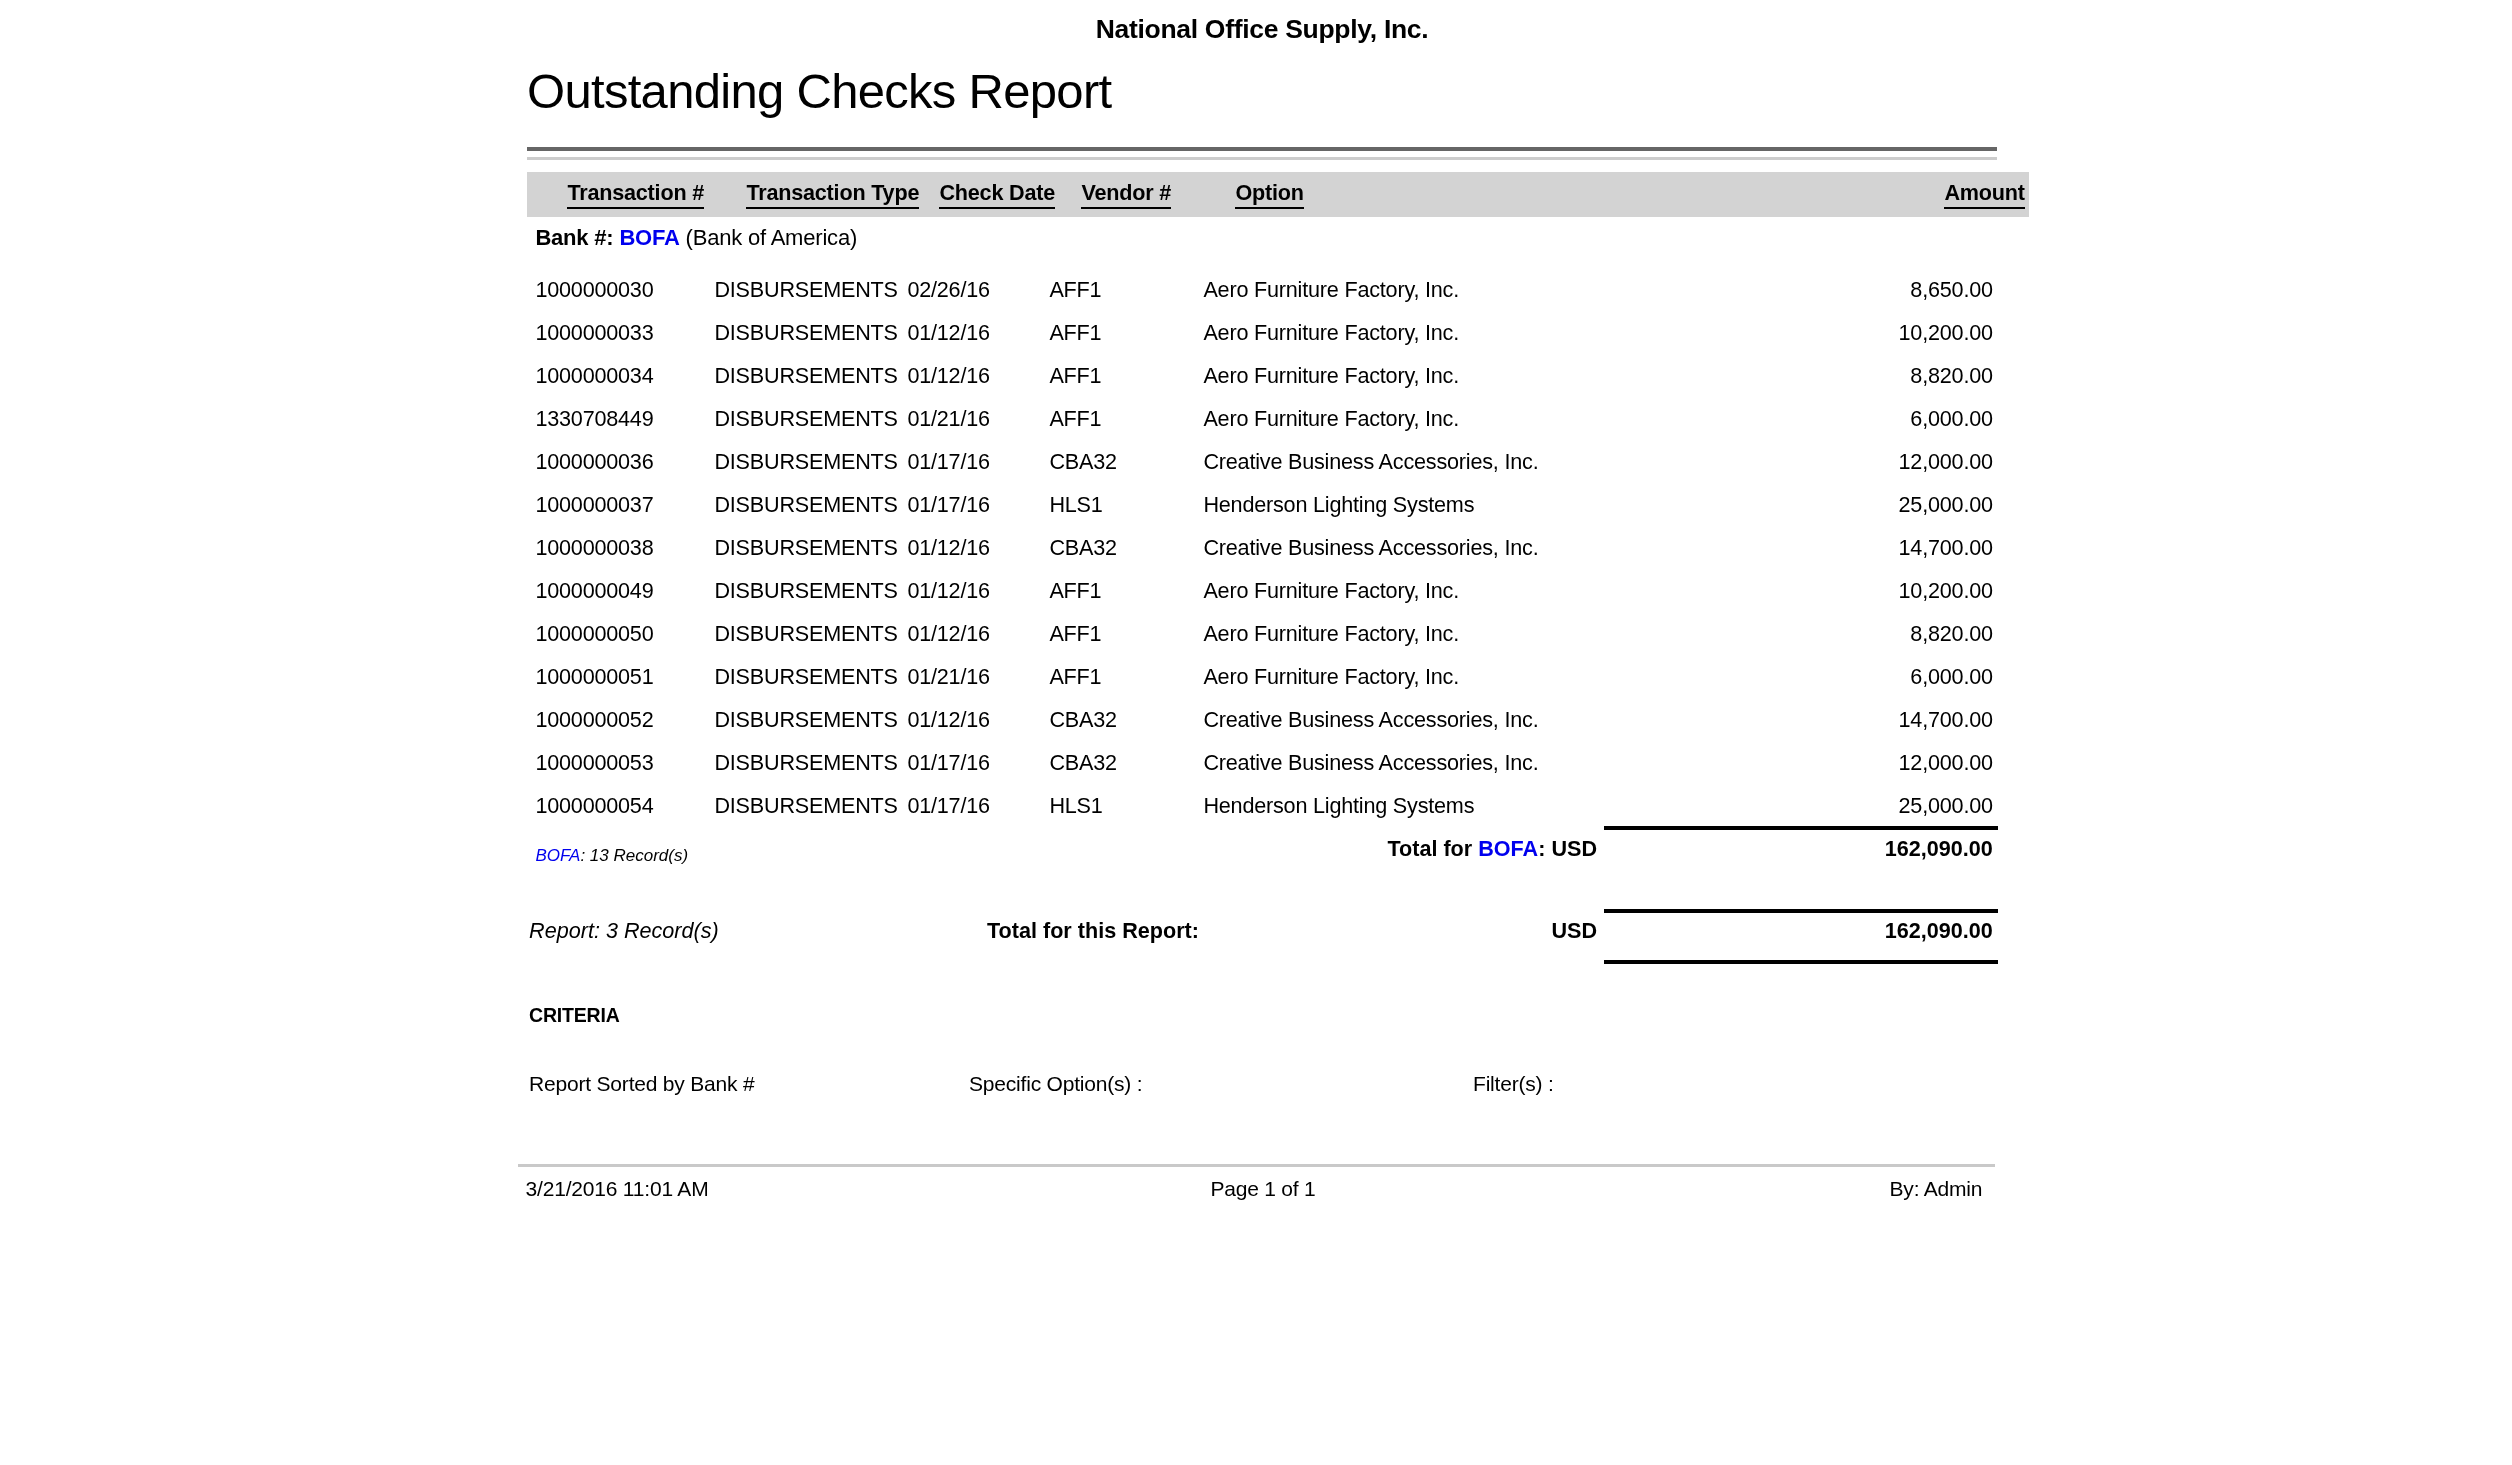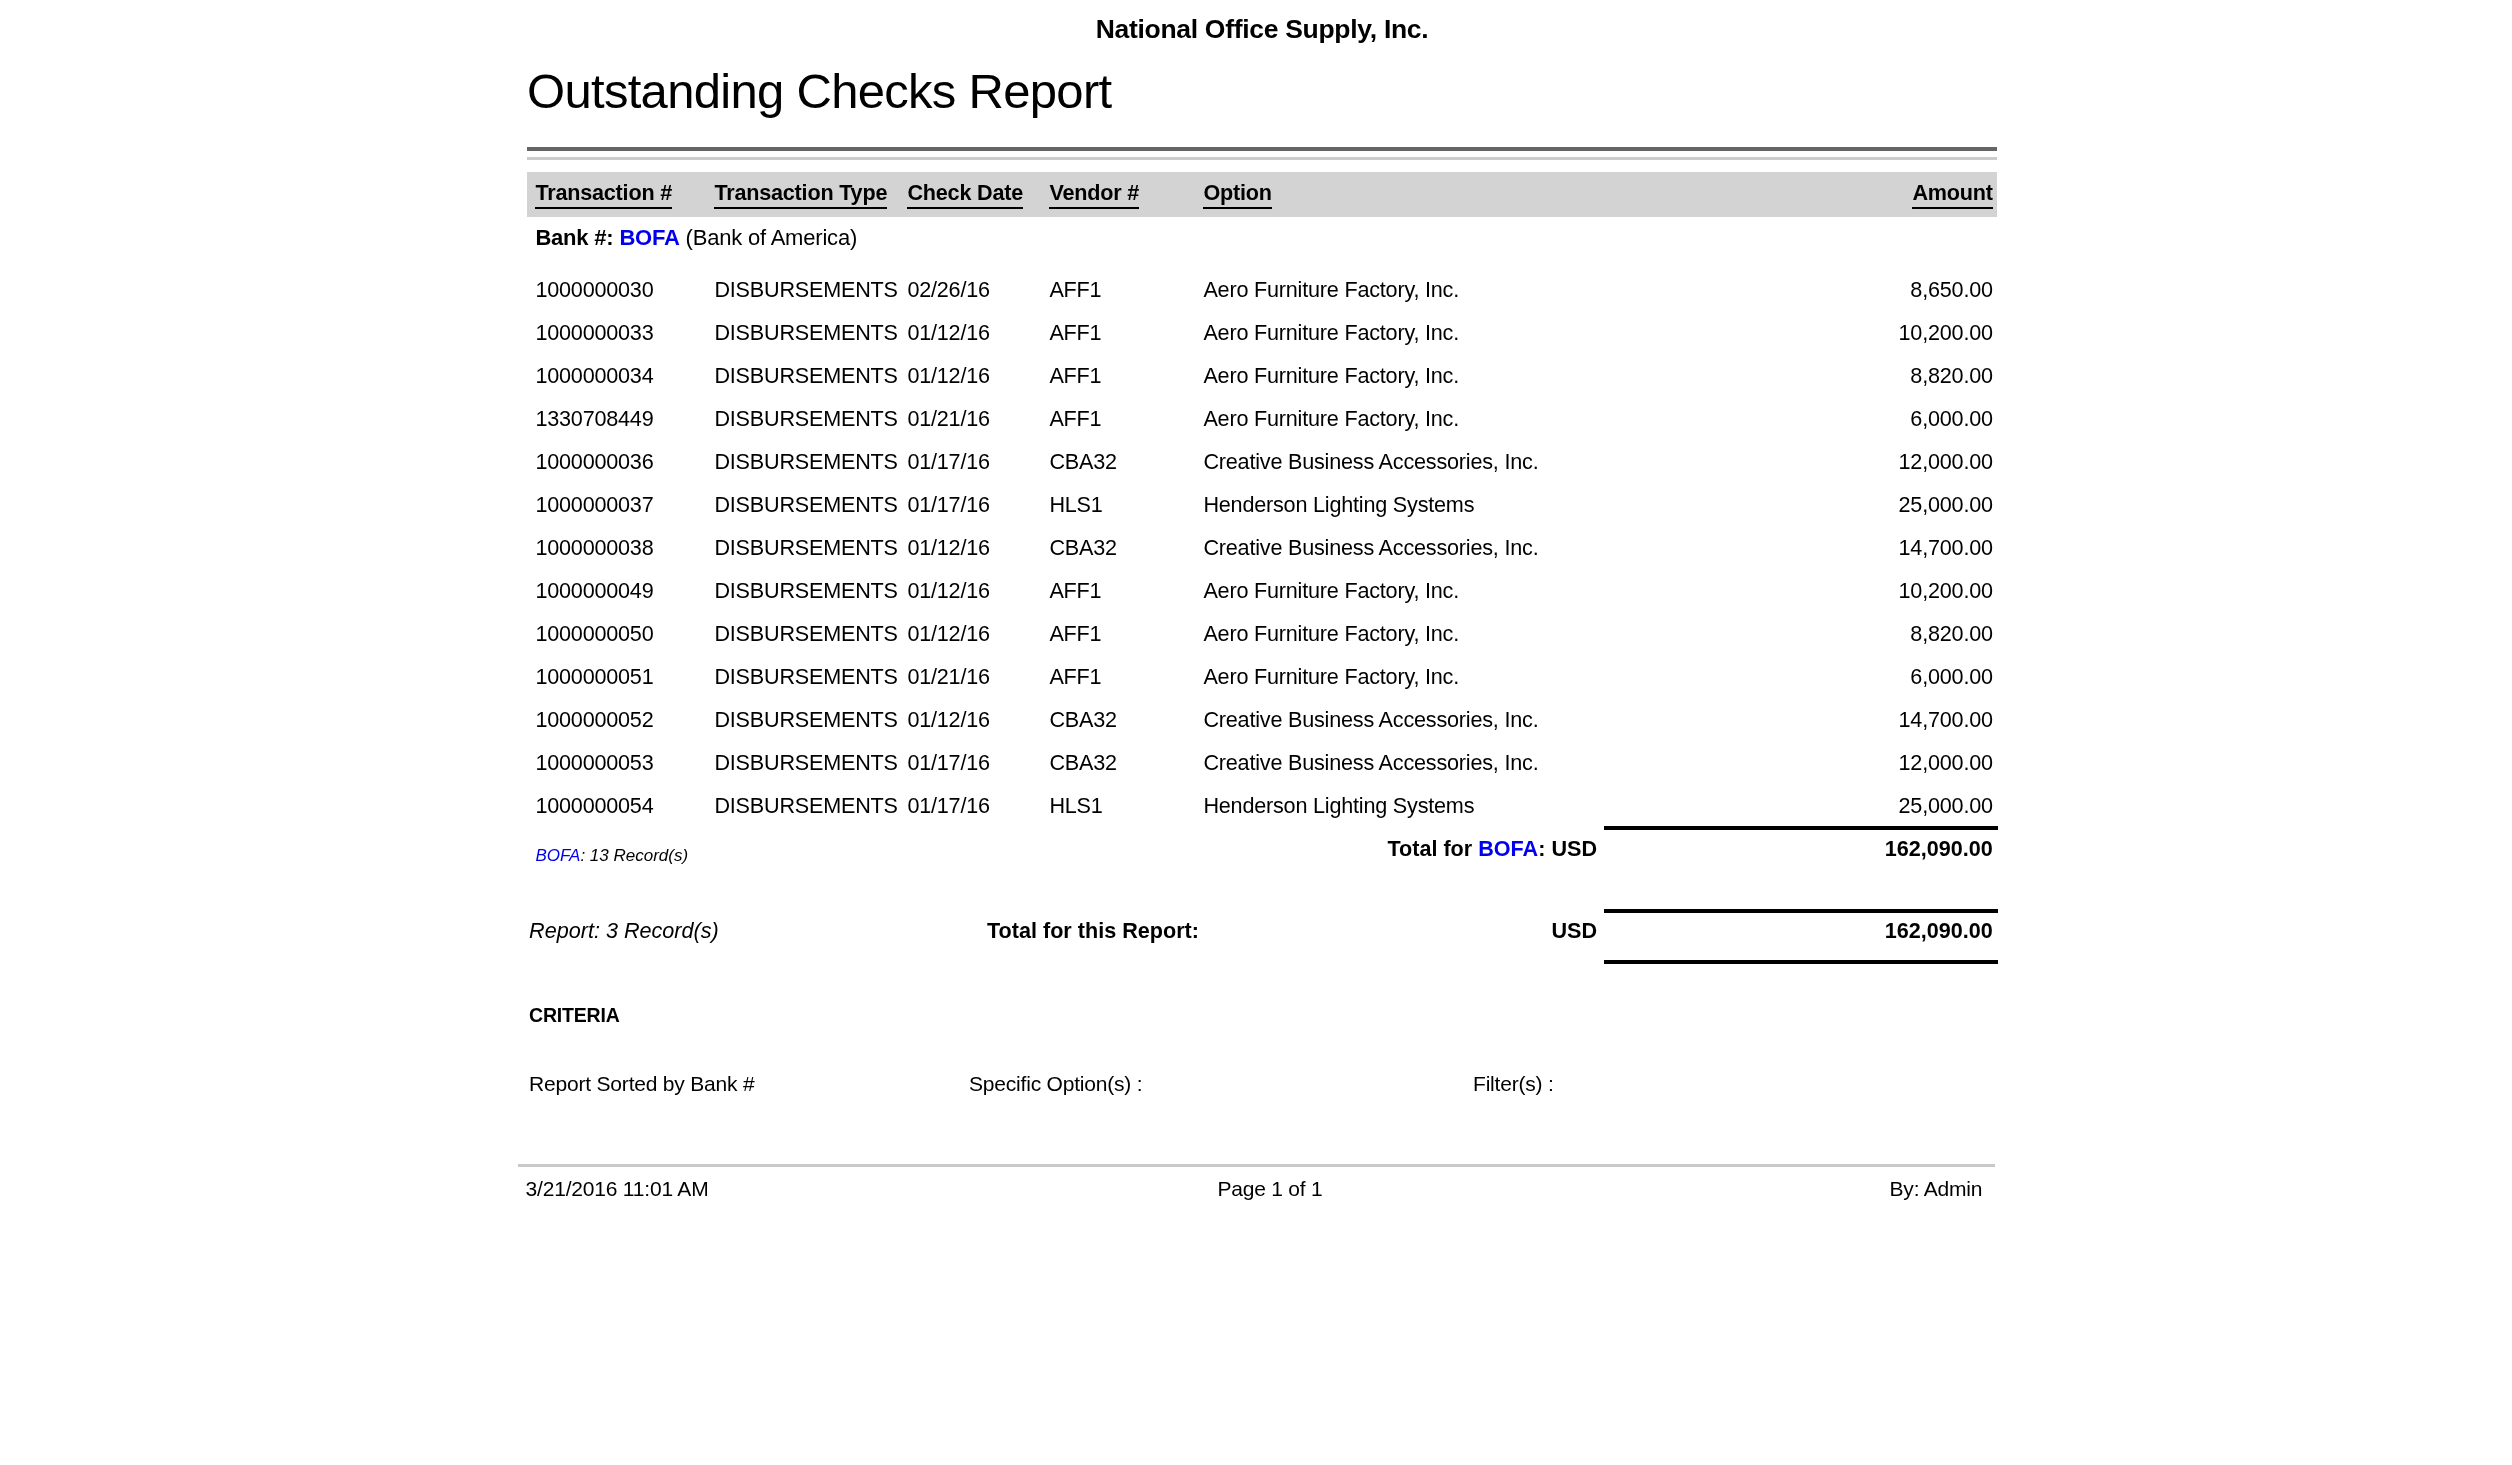--- a/index.html
+++ b/index.html
@@ -47,36 +47,36 @@
 
   .criteria-heading{position:absolute;top:1004px;left:2.1px;font-size:19.5px;font-weight:700;letter-spacing:-0.2px;}
   .crit-item{position:absolute;top:1072px;font-size:21px;letter-spacing:-0.2px;}
   .crit-sorted{left:2.1px;}
   .crit-specific{left:442px;}
   .crit-filters{left:914px;margin-left:32px;}
 
   .footer-rule{position:absolute;top:1164px;left:-9px;width:1477px;height:2.8px;background:#c9c9c9;}
   .f-item{position:absolute;top:1177px;font-size:21px;letter-spacing:-0.2px;}
   .f-date{left:-1.4px;}
-  .f-page{left:8px;width:100%;text-align:center;}
+  .f-page{left:1px;width:100%;text-align:center;}
   .f-by{right:14.7px;}
 </style>
 </head>
 <body>
 
 <div class="page">
   <div class="content">
 
     <div class="company">National Office Supply, Inc.</div>
     <div class="title">Outstanding Checks Report</div>
 
     <div class="rule-dark" style="background: rgb(102, 102, 102);"></div>
     <div class="rule-light" style="background: rgb(204, 204, 204);"></div>
 
-    <div class="thead grid-cols" style="background: rgb(211, 211, 211);">
+    <div class="thead grid-cols" style="background: rgb(211, 211, 211); padding-left: 32px;">
       <span></span>
       <span><span class="hlabel">Transaction #</span></span>
       <span><span class="hlabel">Transaction Type</span></span>
       <span><span class="hlabel">Check Date</span></span>
       <span><span class="hlabel">Vendor #</span></span>
       <span><span class="hlabel">Option</span></span>
       <span class="h-amount"><span class="hlabel">Amount</span></span>
     </div>
 
     <div class="bankline">

